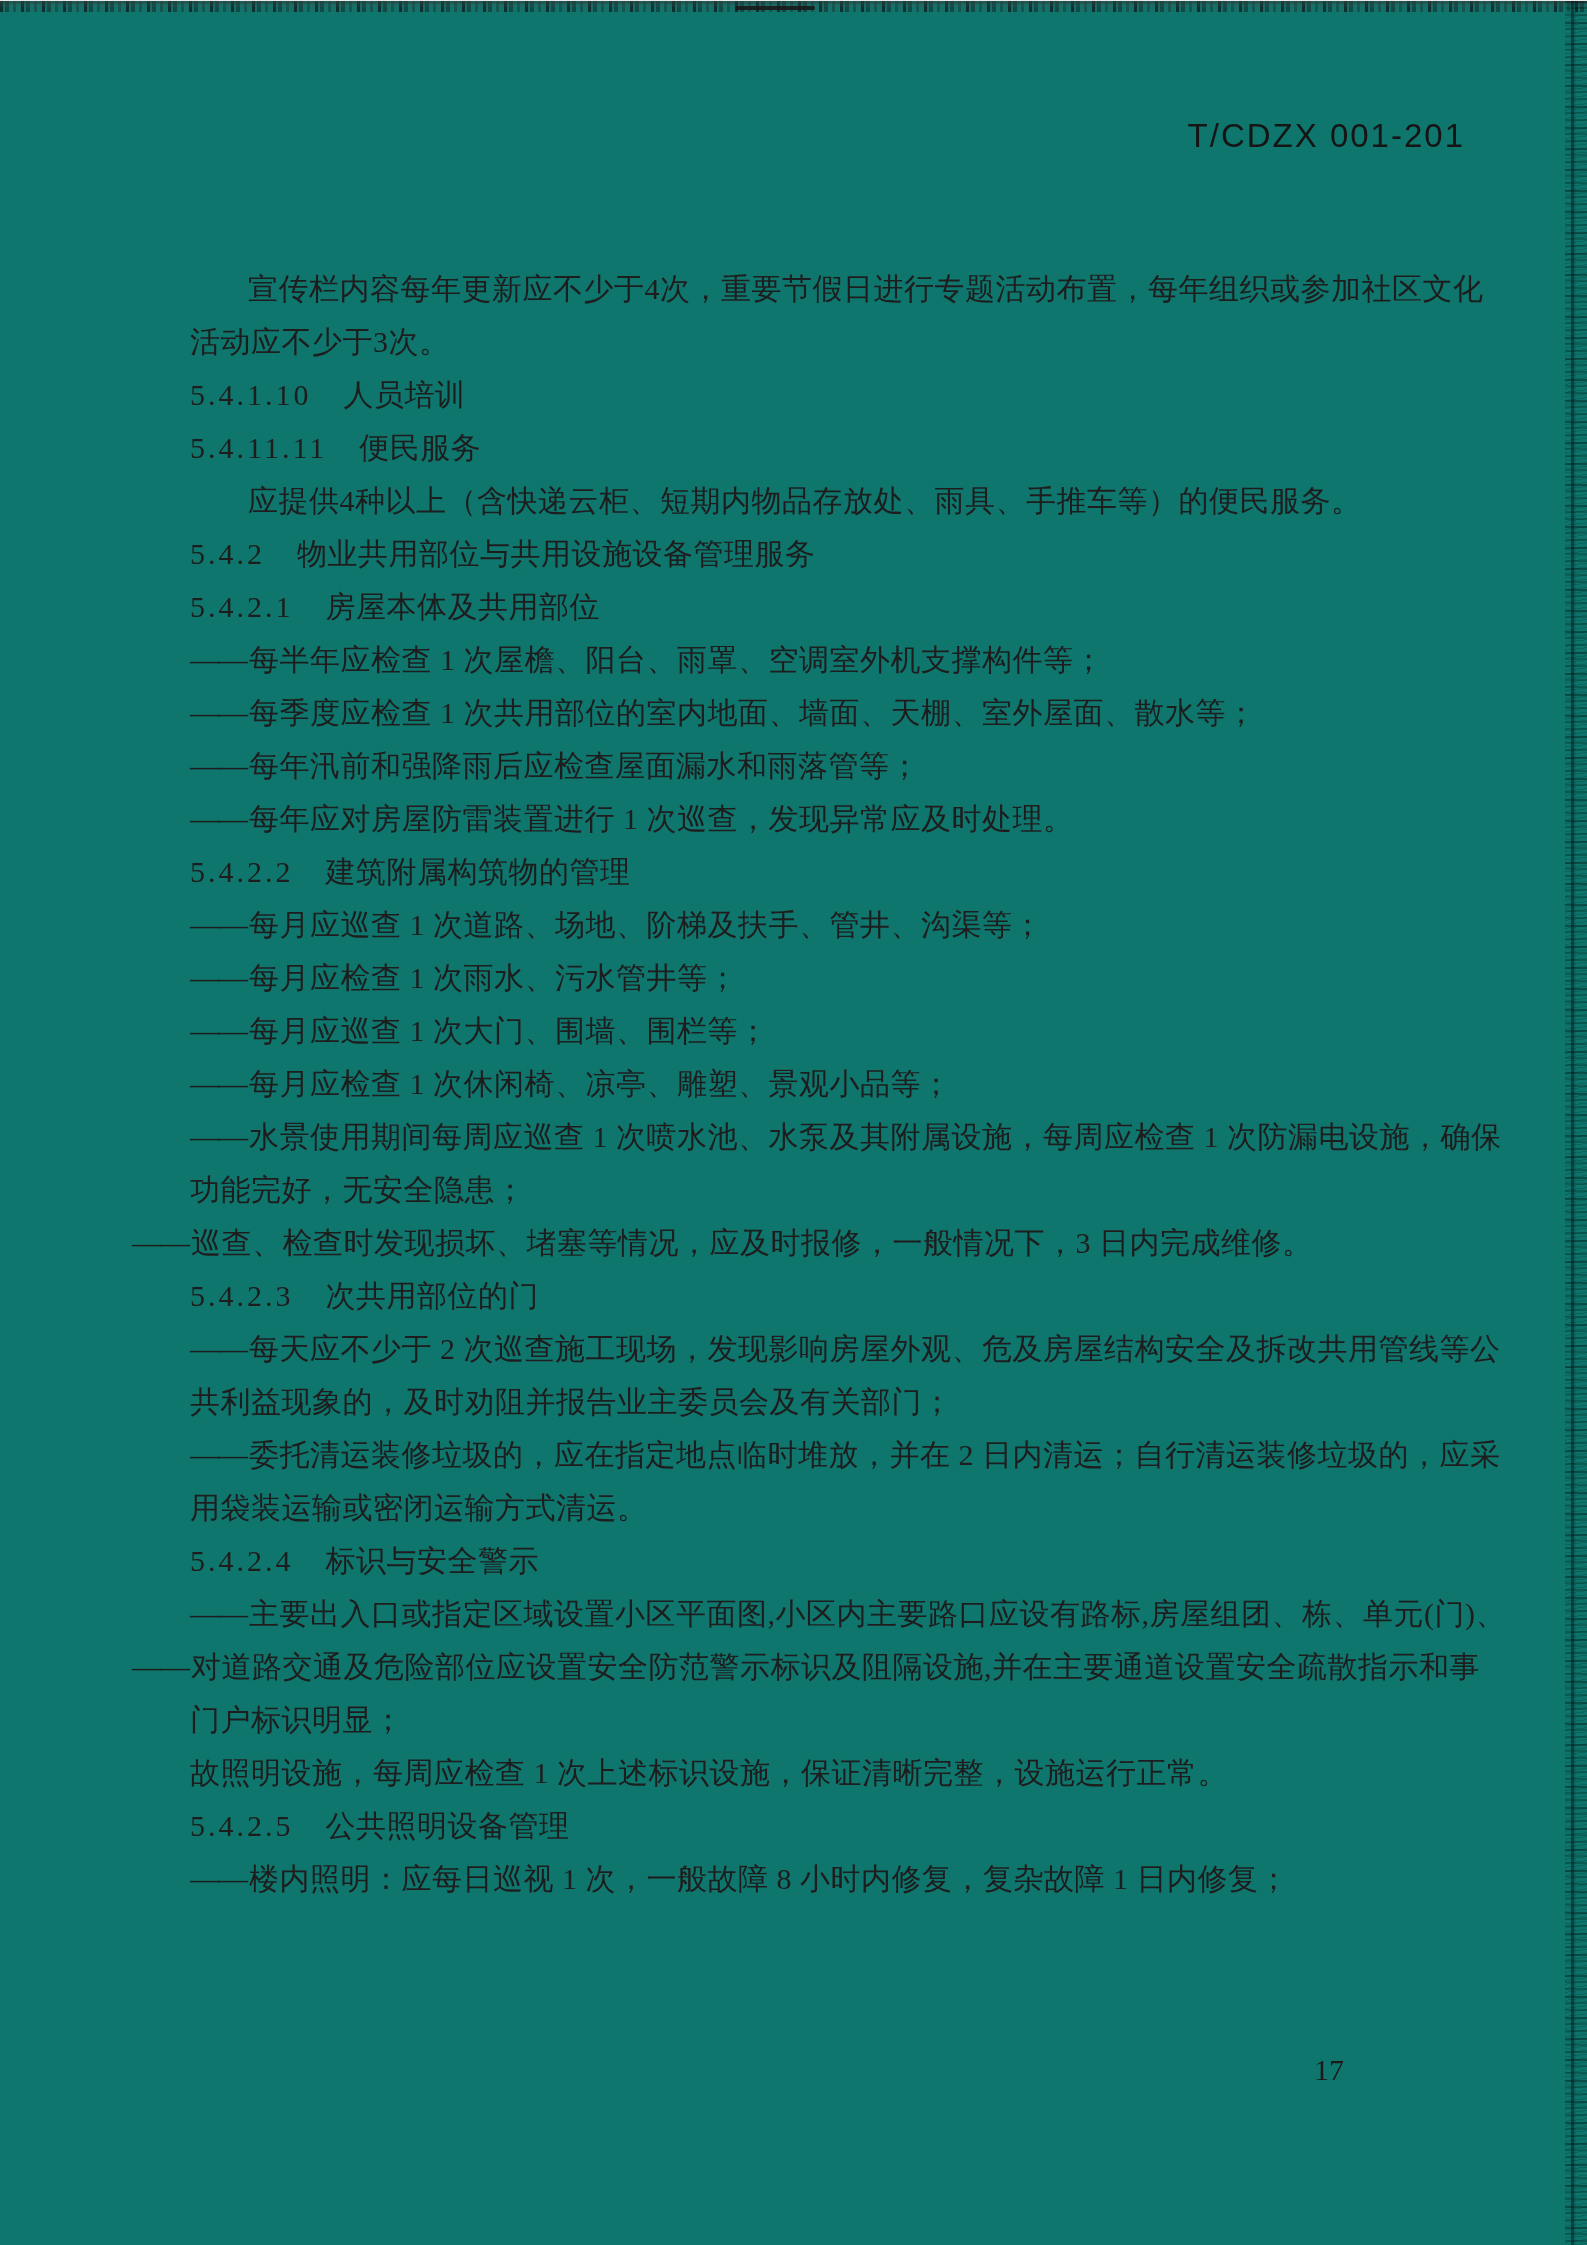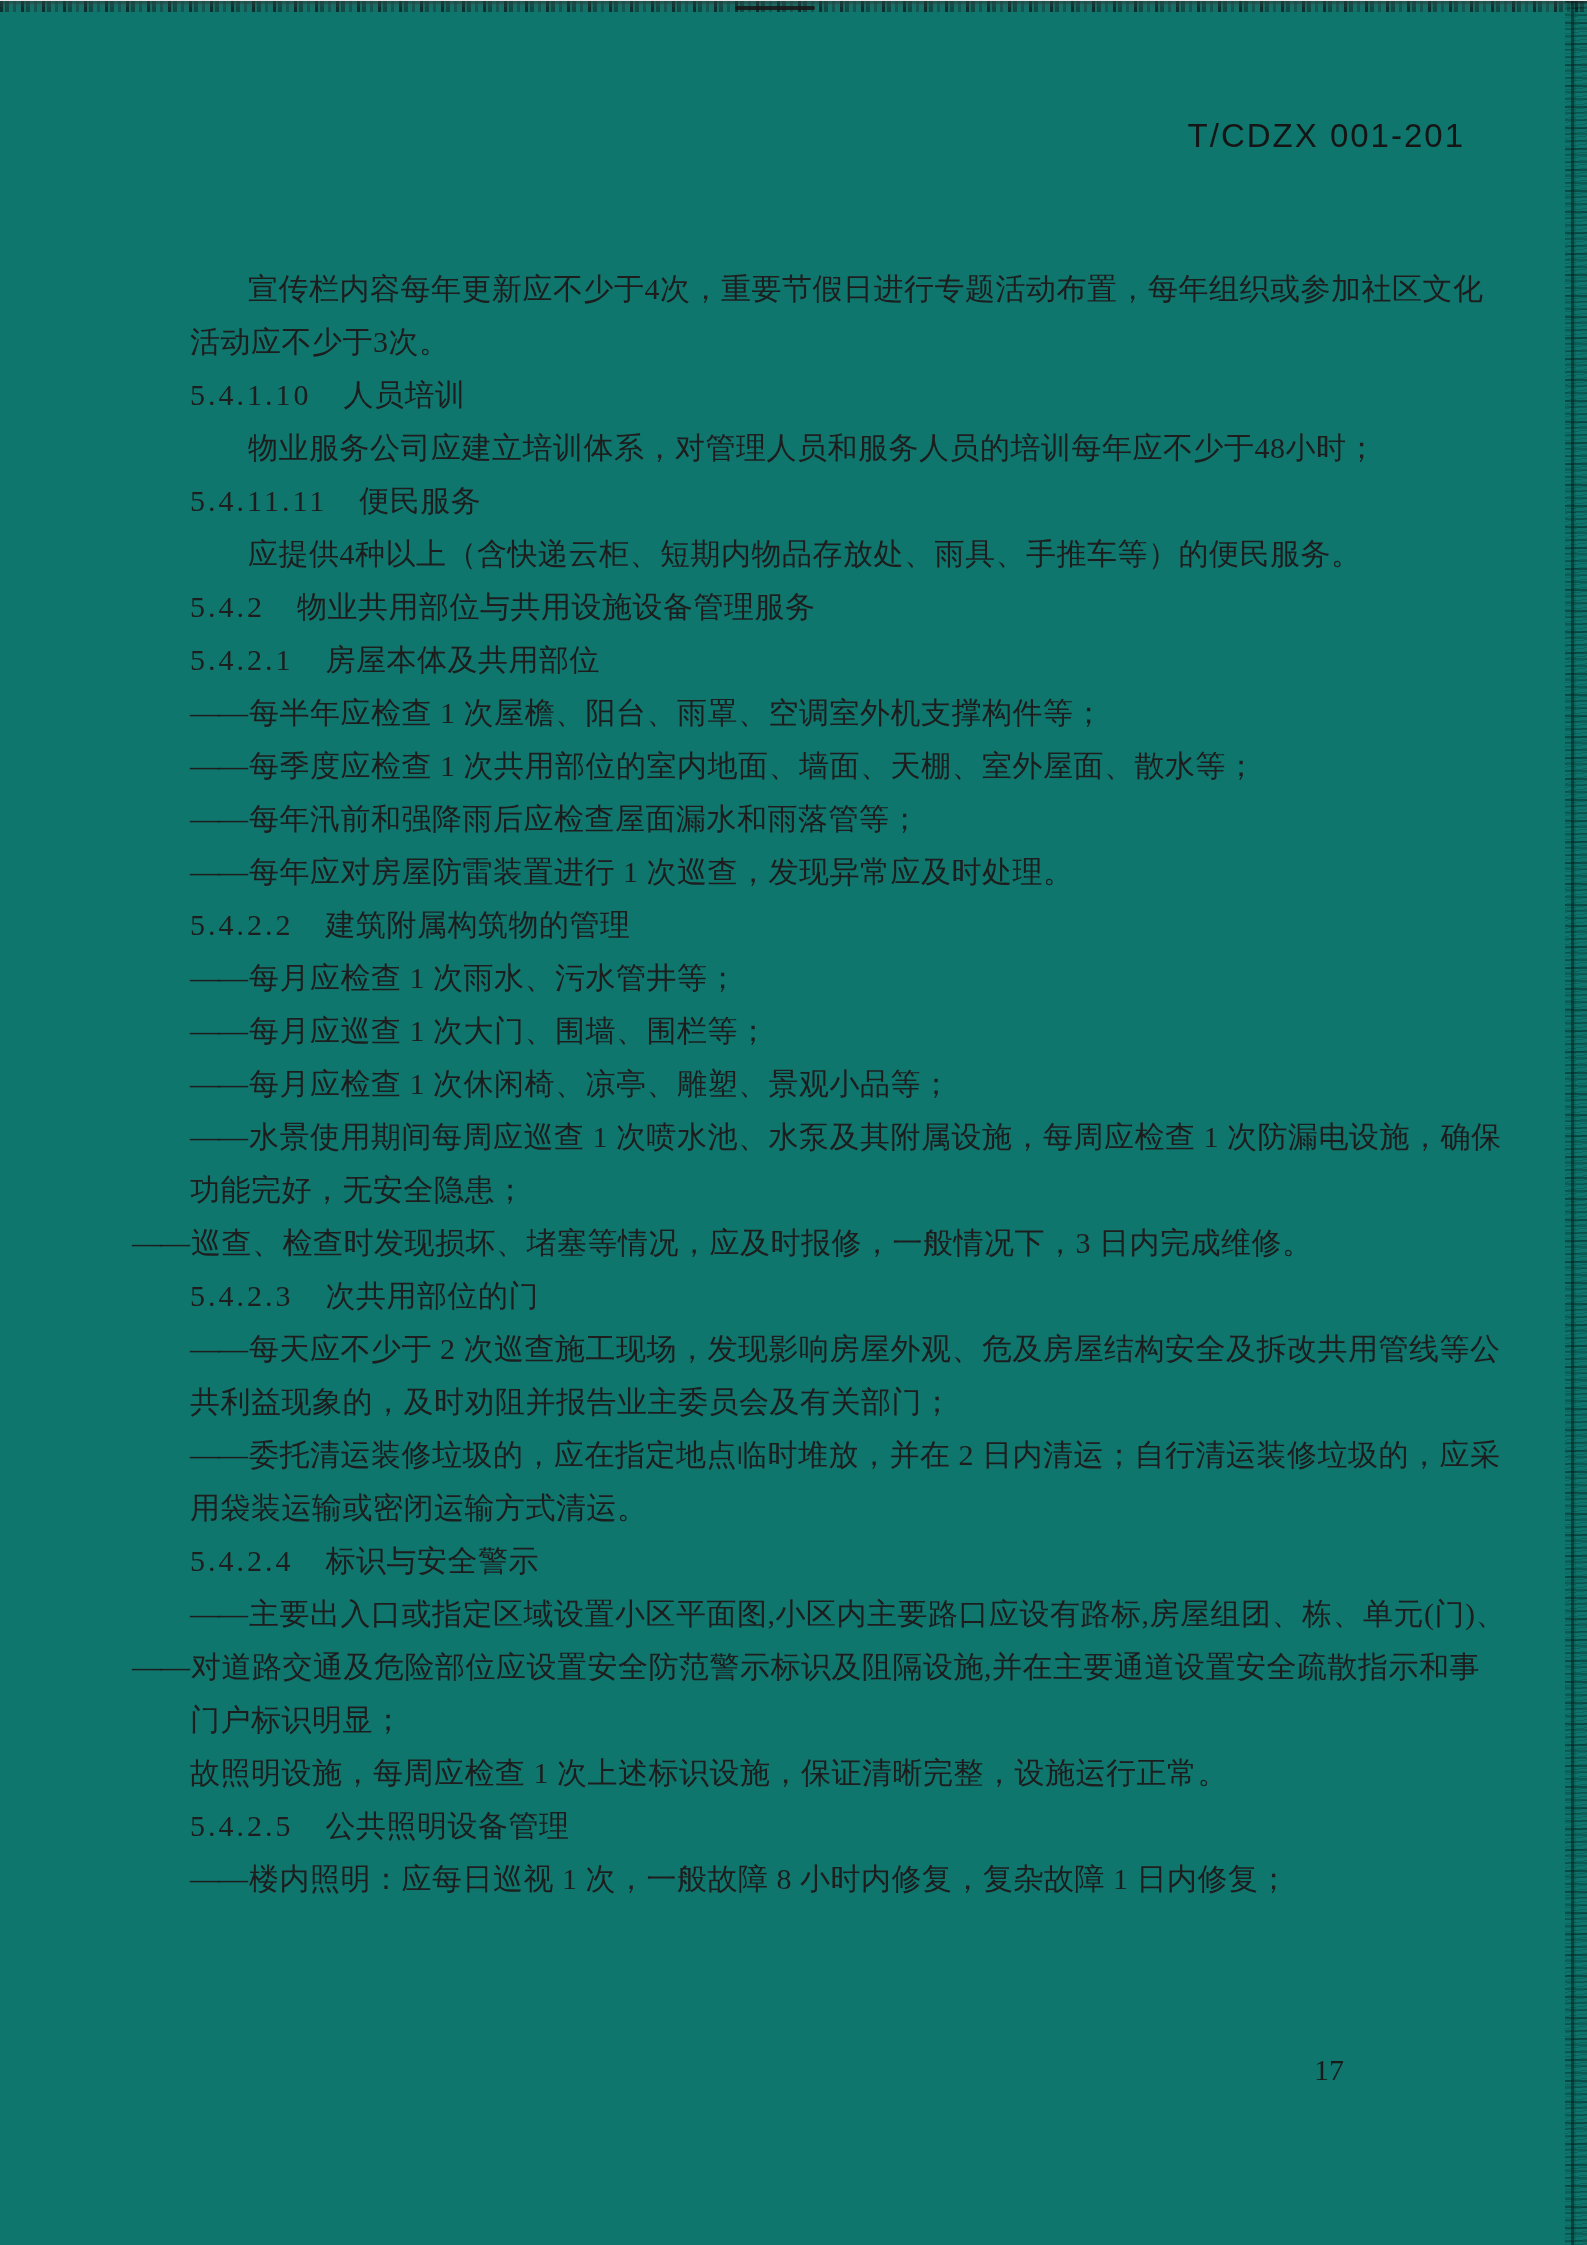--- a/index.html
+++ b/index.html
@@ -65,30 +65,30 @@
   <div class="noise-top"></div>
   <div class="noise-top-dash"></div>
   <div class="noise-right"></div>
 
   <div class="doc-code">T/CDZX 001-201</div>
 
   <main class="doc-body">
       <div class="line l-para"><span class="txt">宣传栏内容每年更新应不少于4次，重要节假日进行专题活动布置，每年组织或参加社区文化</span></div>
       <div class="line l-cont"><span class="txt">活动应不少于3次。</span></div>
       <div class="line l-heading"><span class="sec-num">5.4.1.10</span><span class="sec-title">人员培训</span></div>
-      <div class="line l-para"><span class="txt">物业服务公司应建立培训体系，对管理人员和服务人员的培训每年应不少于48小时；</span></div>
       <div class="line l-heading"><span class="sec-num">5.4.11.11</span><span class="sec-title">便民服务</span></div>
       <div class="line l-para"><span class="txt">应提供4种以上（含快递云柜、短期内物品存放处、雨具、手推车等）的便民服务。</span></div>
       <div class="line l-heading"><span class="sec-num">5.4.2</span><span class="sec-title">物业共用部位与共用设施设备管理服务</span></div>
       <div class="line l-heading"><span class="sec-num">5.4.2.1</span><span class="sec-title">房屋本体及共用部位</span></div>
       <div class="line l-dash"><span class="dash">——</span><span class="txt">每半年应检查 1 次屋檐、阳台、雨罩、空调室外机支撑构件等；</span></div>
       <div class="line l-dash"><span class="dash">——</span><span class="txt">每季度应检查 1 次共用部位的室内地面、墙面、天棚、室外屋面、散水等；</span></div>
       <div class="line l-dash"><span class="dash">——</span><span class="txt">每年汛前和强降雨后应检查屋面漏水和雨落管等；</span></div>
       <div class="line l-dash"><span class="dash">——</span><span class="txt">每年应对房屋防雷装置进行 1 次巡查，发现异常应及时处理。</span></div>
       <div class="line l-heading"><span class="sec-num">5.4.2.2</span><span class="sec-title">建筑附属构筑物的管理</span></div>
+      <div class="line l-dash"><span class="dash">——</span><span class="txt">每月应巡查 1 次道路、场地、阶梯及扶手、管井、沟渠等；</span></div>
       <div class="line l-dash"><span class="dash">——</span><span class="txt">每月应检查 1 次雨水、污水管井等；</span></div>
       <div class="line l-dash"><span class="dash">——</span><span class="txt">每月应巡查 1 次大门、围墙、围栏等；</span></div>
       <div class="line l-dash"><span class="dash">——</span><span class="txt">每月应检查 1 次休闲椅、凉亭、雕塑、景观小品等；</span></div>
       <div class="line l-dash"><span class="dash">——</span><span class="txt">水景使用期间每周应巡查 1 次喷水池、水泵及其附属设施，每周应检查 1 次防漏电设施，确保</span></div>
       <div class="line l-cont"><span class="txt">功能完好，无安全隐患；</span></div>
       <div class="line l-dash-out"><span class="dash">——</span><span class="txt">巡查、检查时发现损坏、堵塞等情况，应及时报修，一般情况下，3 日内完成维修。</span></div>
       <div class="line l-heading"><span class="sec-num">5.4.2.3</span><span class="sec-title">次共用部位的门</span></div>
       <div class="line l-dash"><span class="dash">——</span><span class="txt">每天应不少于 2 次巡查施工现场，发现影响房屋外观、危及房屋结构安全及拆改共用管线等公</span></div>
       <div class="line l-cont"><span class="txt">共利益现象的，及时劝阻并报告业主委员会及有关部门；</span></div>
       <div class="line l-dash"><span class="dash">——</span><span class="txt">委托清运装修垃圾的，应在指定地点临时堆放，并在 2 日内清运；自行清运装修垃圾的，应采</span></div>

